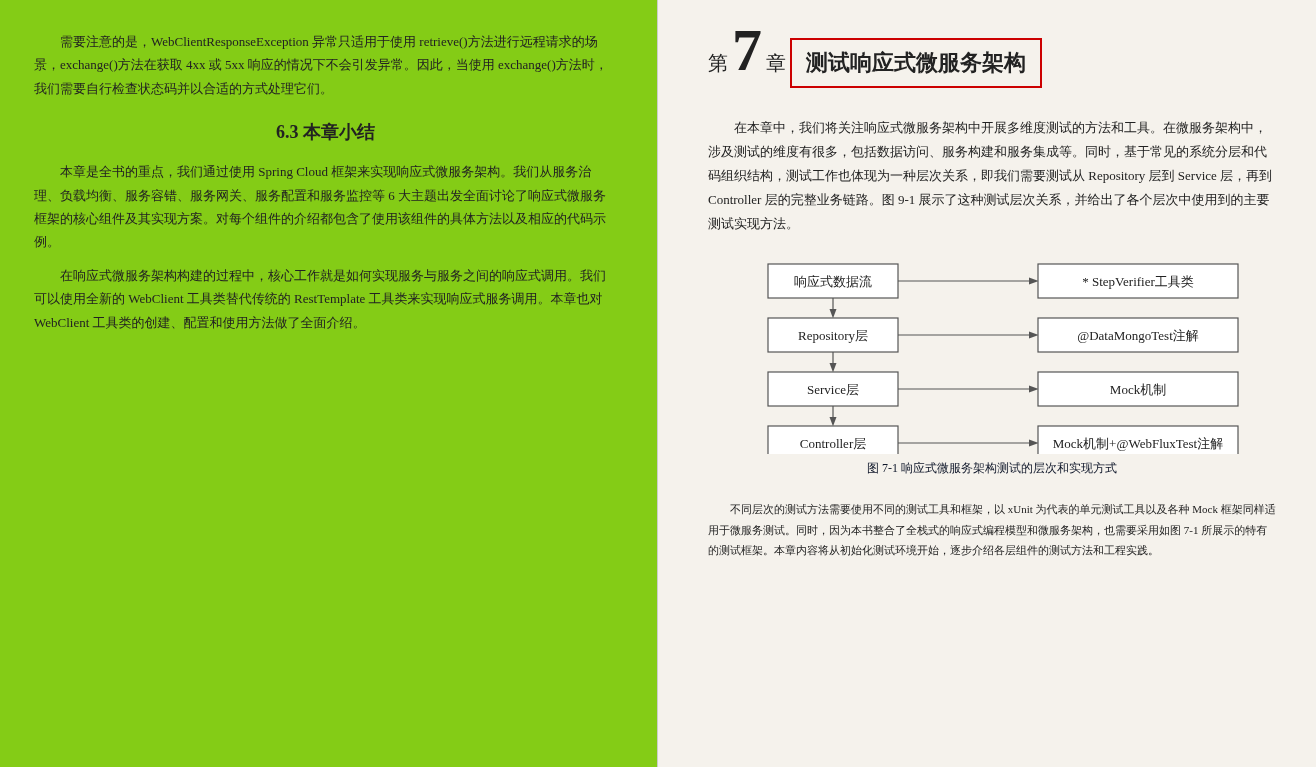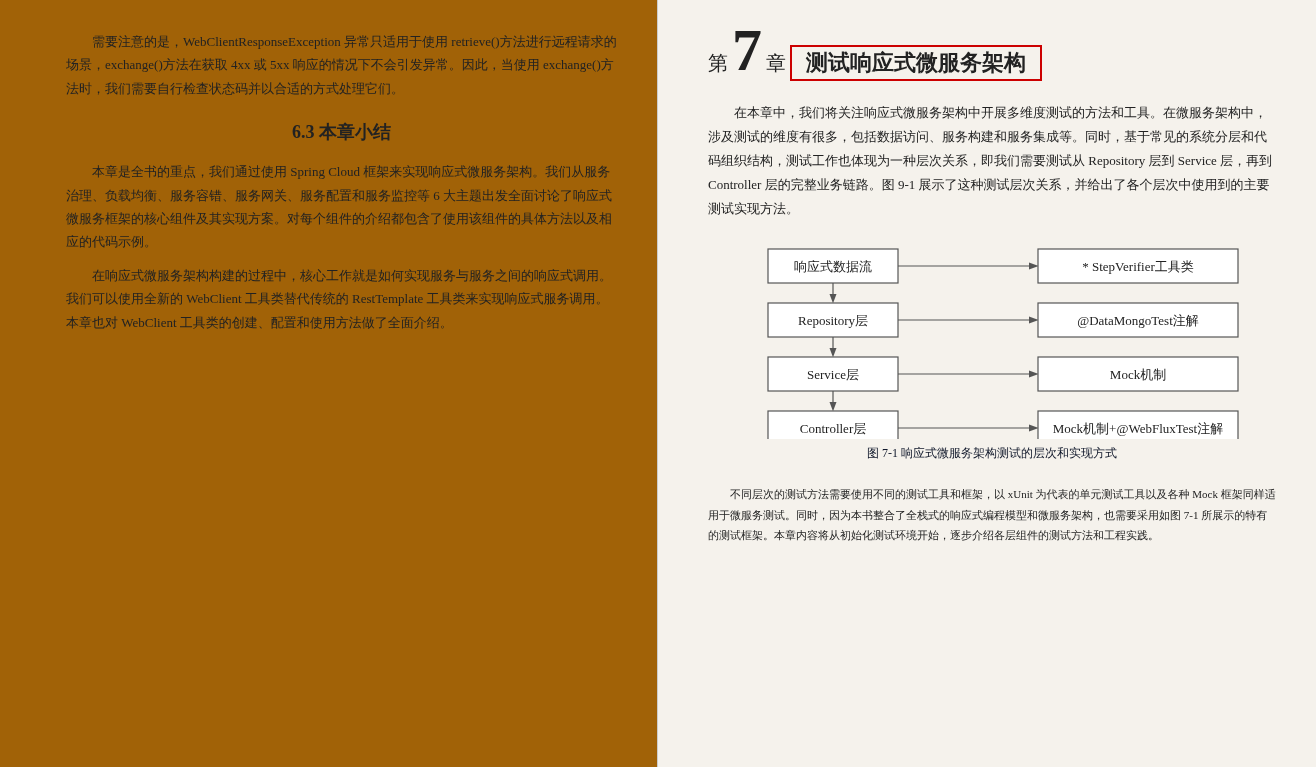--- a/index.html
+++ b/index.html
@@ -7,22 +7,22 @@
       width: 1316px;
       height: 767px;
       background: #e8e4dc;
       display: flex;
       font-family: "SimSun", "STSong", serif;
       overflow: hidden;
     }
 
     .page-left {
       width: 50%;
-      background: #a16207;
-      padding: 30px 40px 30px 66px;
+      background: #84cc16;
+      padding: 30px 40px 30px 34px;
       border-right: 1px solid #ccc;
       position: relative;
     }
 
     .page-right {
       width: 50%;
       background: #f5f2ec;
       padding: 20px 40px 30px 50px;
       position: relative;
     }
@@ -64,22 +64,22 @@
       line-height: 1;
     }
 
     .chapter-char {
       font-size: 20px;
       color: #222;
     }
 
     .chapter-title-box {
       border: 2px solid #cc0000;
-      padding: 1px 14px;
-      margin-bottom: 12px;
+      padding: 8px 14px;
+      margin-bottom: 20px;
       display: inline-block;
       float: right;
       margin-top: -50px;
     }
 
     .chapter-title-text {
       font-size: 22px;
       font-weight: bold;
       color: #222;
       white-space: nowrap;

